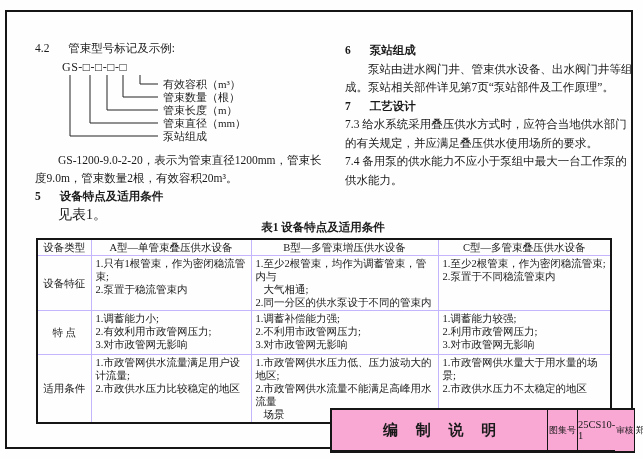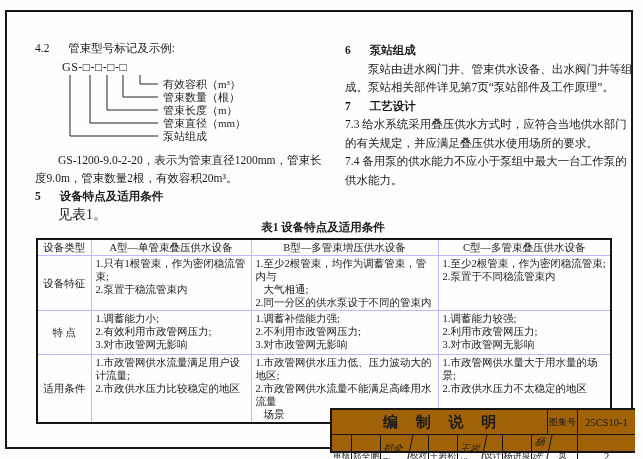--- a/index.html
+++ b/index.html
@@ -30,21 +30,21 @@
   table.t1 td,table.t1 th{border:1px solid #c4b5fd;font-size:10.5px;line-height:13px;
         padding:1px 4px;box-sizing:border-box;font-weight:normal;}
   table.t1{border:2px solid #151515;}
   th.hdr{font-weight:bold;text-align:center;height:16px;}
   td.rowlab{text-align:center;vertical-align:middle;}
   td.cell{vertical-align:top;white-space:pre-wrap;}
   .c0{width:54px;} .c1{width:160px;margin-left:14px;} .c2{width:187px;} .c3{width:173px;}
   tr.r1{height:53px;} tr.r2{height:44px;} tr.r3{height:51px;}
   
   .tb{position:absolute;left:330px;top:408px;width:303px;height:41px;border:2px solid #151515;
-      border-right:none;display:flex;flex-direction:column;background:#a16207;box-sizing:content-box;}
+      border-right:none;display:flex;background:#f9a8d4;box-sizing:content-box;}
   .tb-r1{display:flex;flex:0 0 24px;border-bottom:1px solid #151515;}
   .tb-r2{display:flex;flex:1;}
   .tb .cellx{border-right:1px solid #151515;display:flex;align-items:center;justify-content:center;box-sizing:border-box;}
   .tb .last{border-right:none;}
   .tb-title{width:216px;font-weight:bold;font-size:15px;letter-spacing:7px;text-indent:7px;}
   .tb-lbl1{width:30px;font-size:9px;}
   .tb-val1{flex:1;font-size:10.5px;}
   .rlab{width:20px;font-size:8.5px;}
   .rname{width:29px;font-size:9px;}
   .rsig{font-size:10px;font-style:italic;transform:skewX(-12deg);overflow:hidden;}

